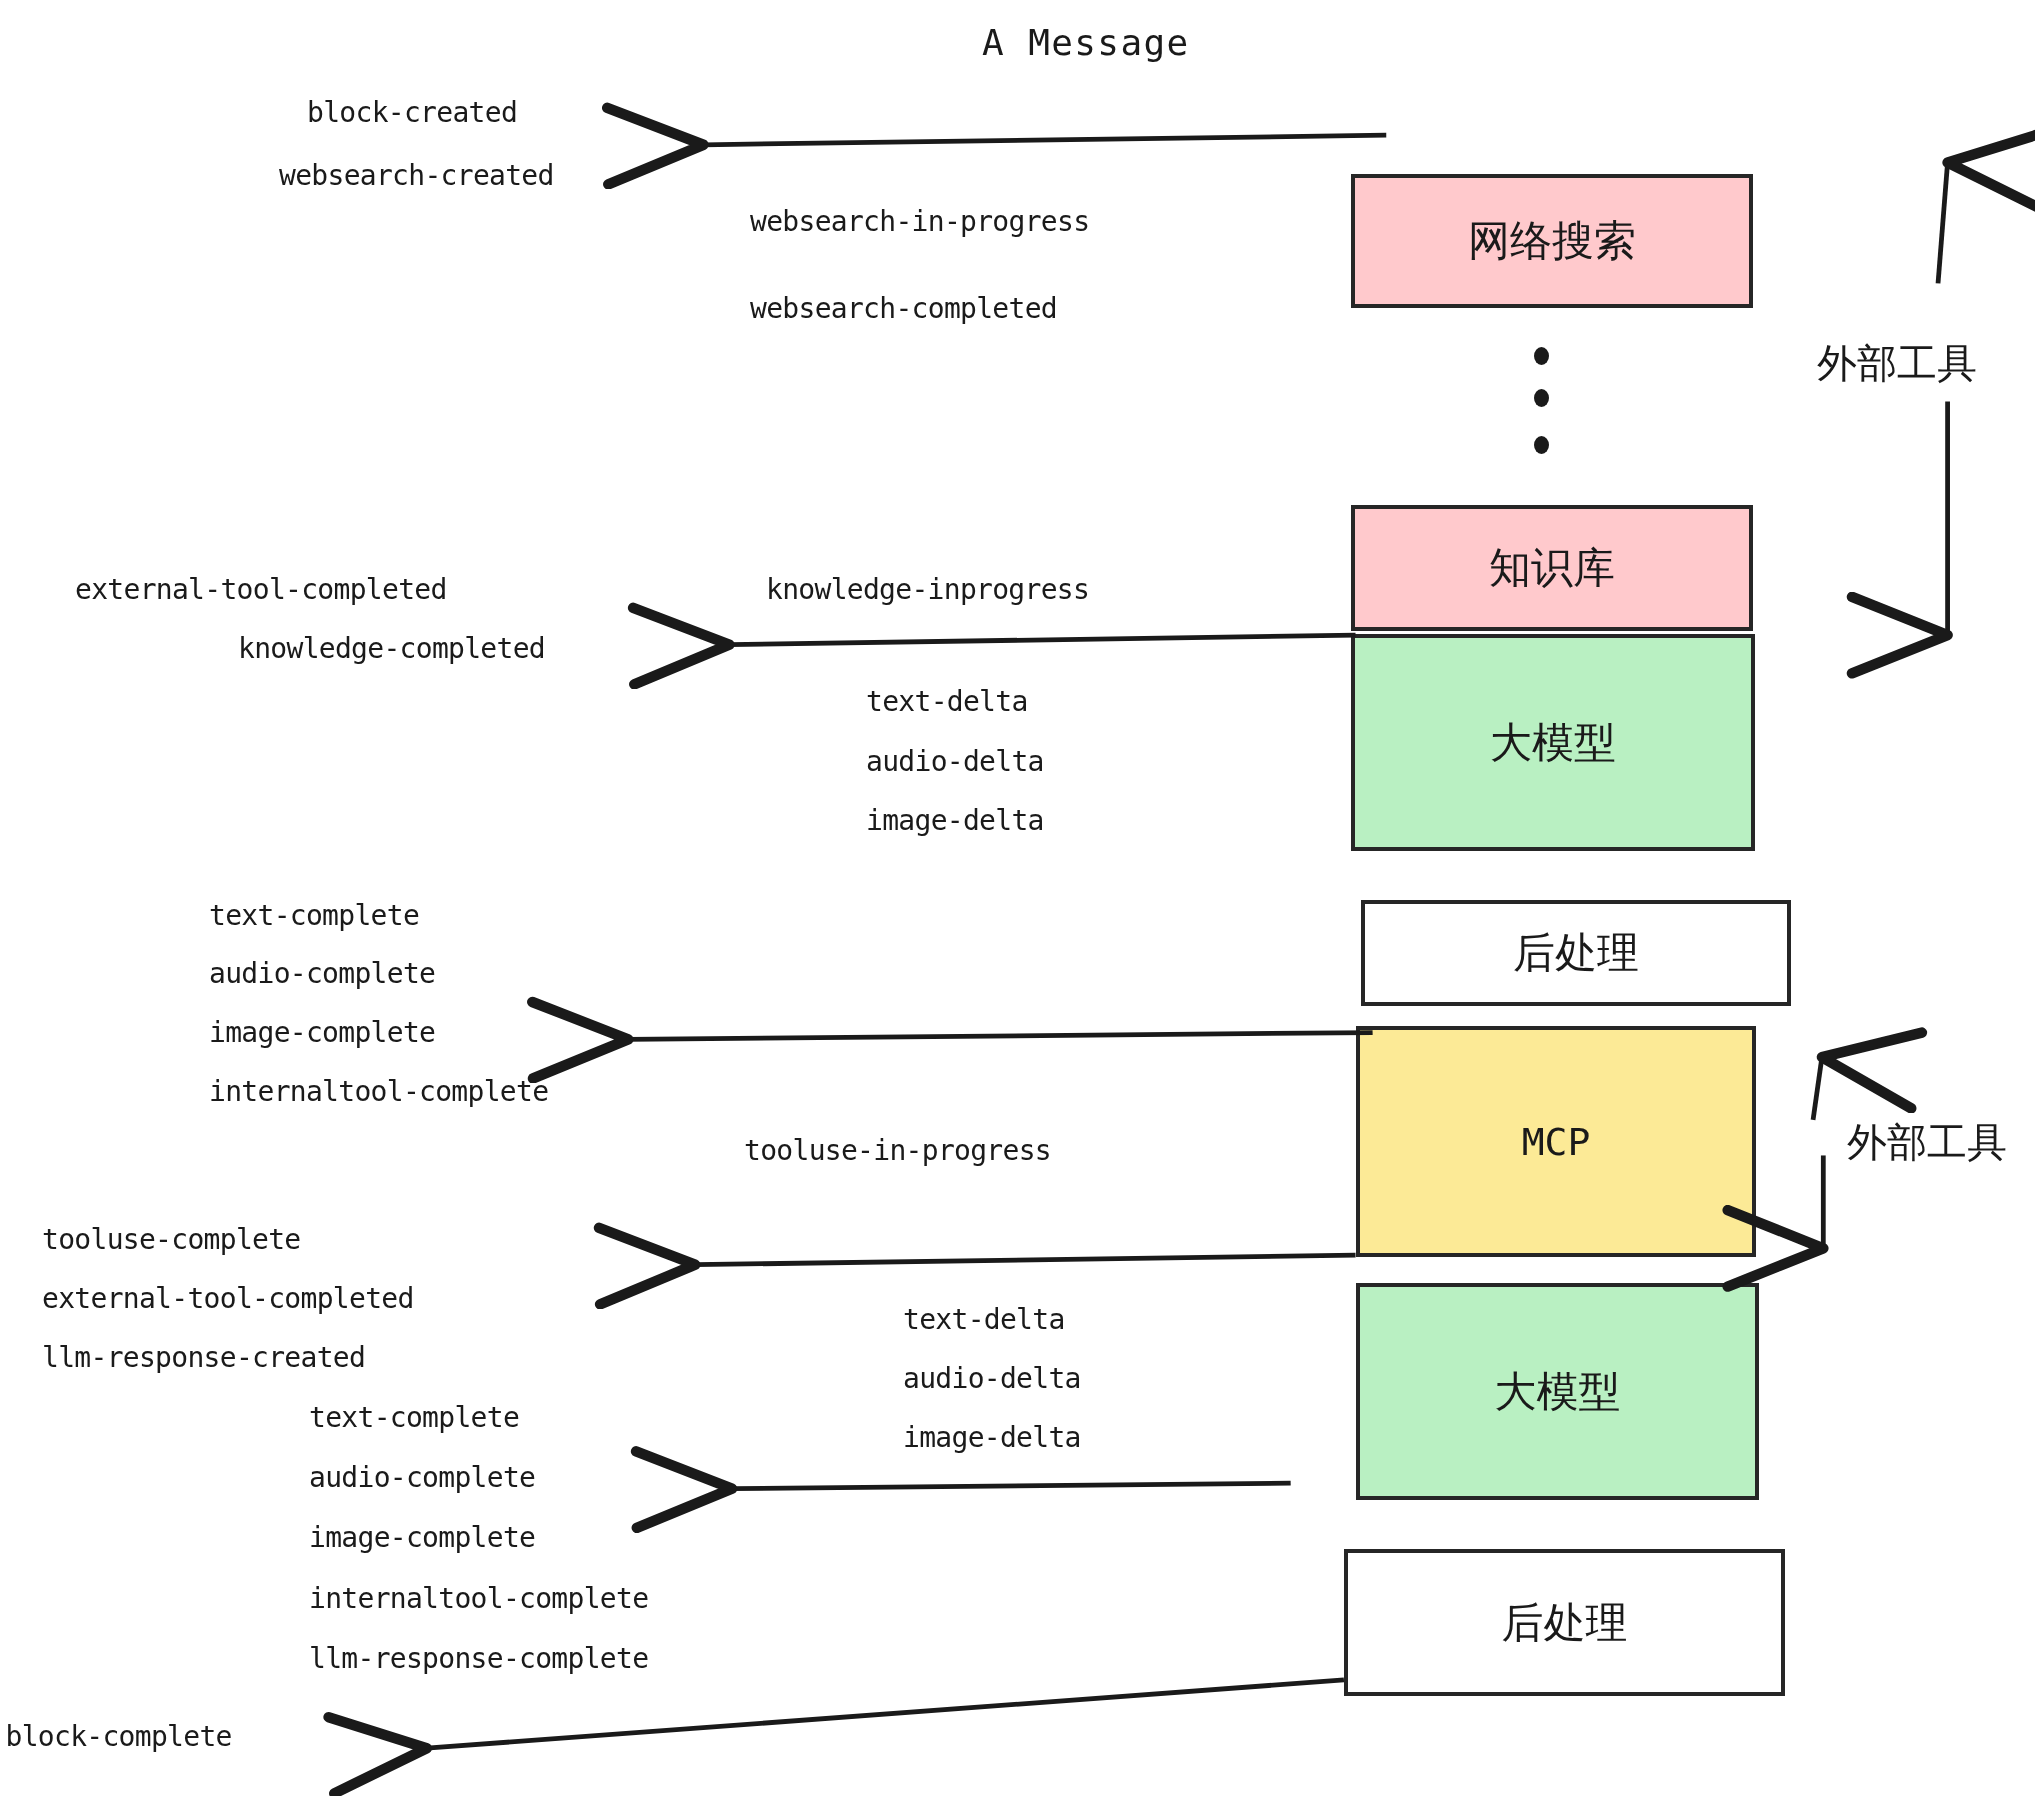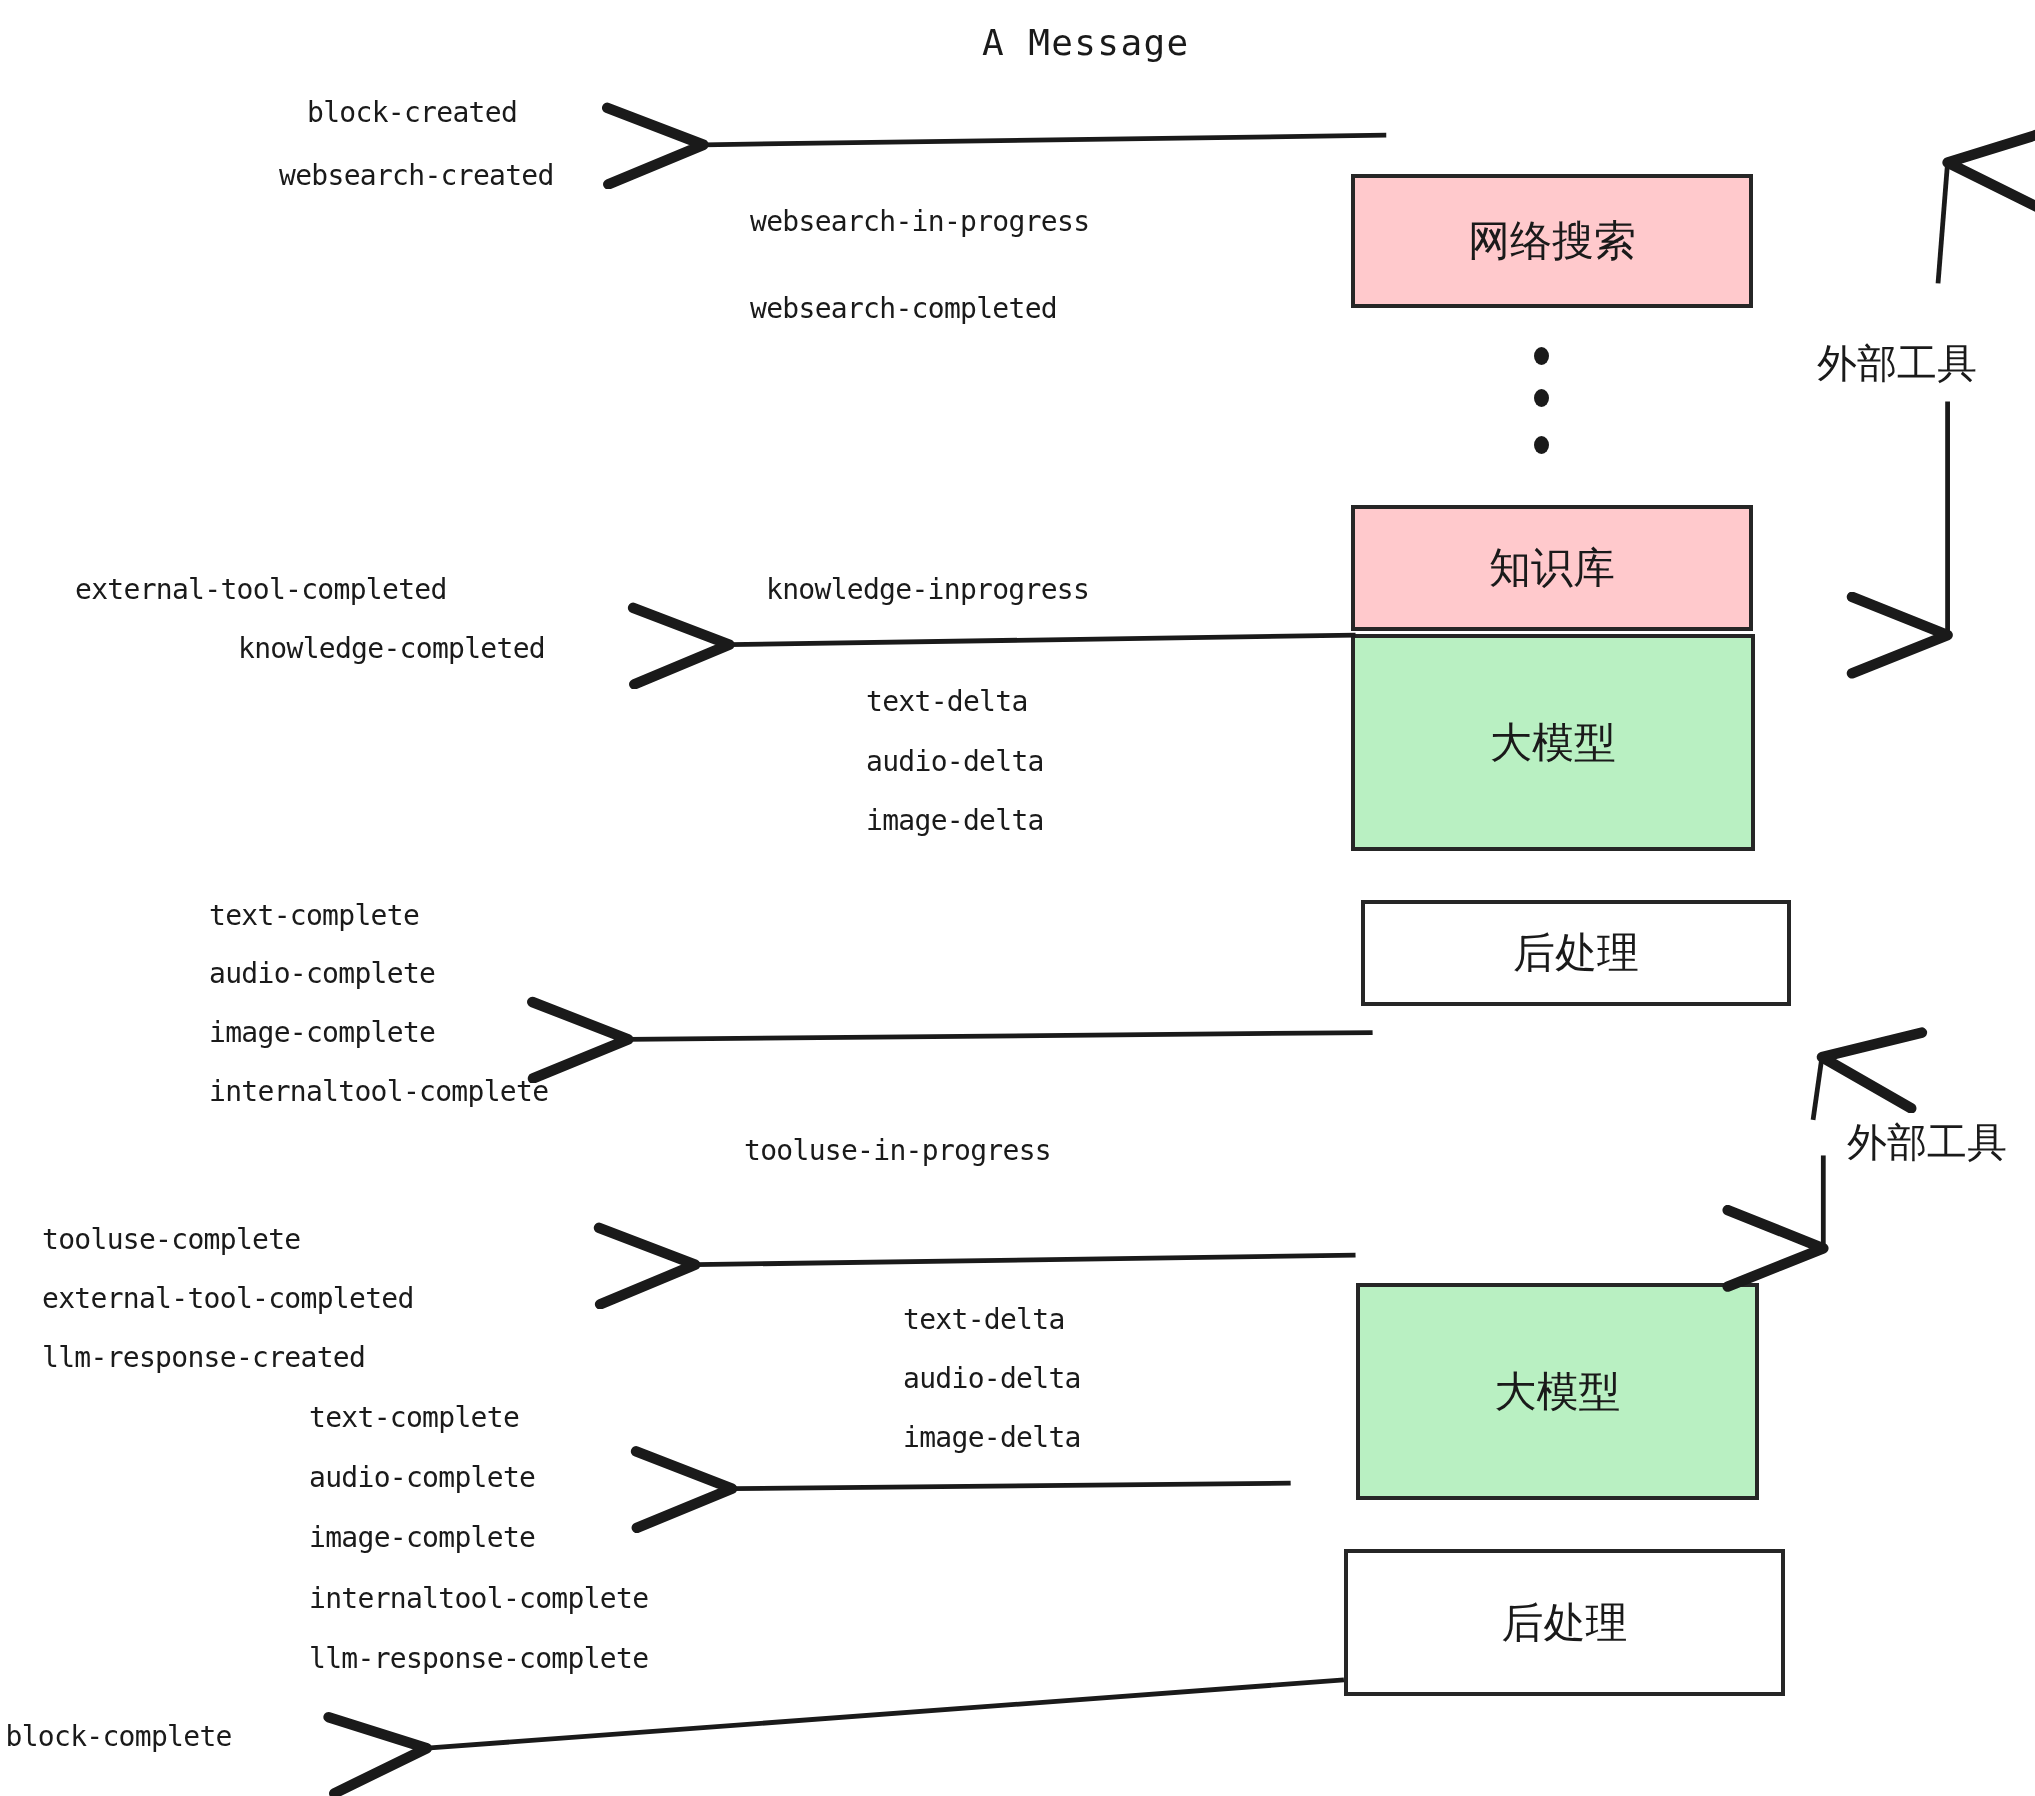--- a/index.html
+++ b/index.html
@@ -123,20 +123,23 @@
   </div>
 
   <div class="node" style="left:1351px; top:634px; width:404px; height:217px; background:#B9F0C2;">
     <span>大模型</span>
   </div>
 
   <div class="node" style="left:1361px; top:900px; width:430px; height:106px; background:#FFFFFF;">
     <span>后处理</span>
   </div>
 
+  <div class="node mono" style="left:1356px; top:1026px; width:400px; height:231px; background:#FCEA96;">
+    <span>MCP</span>
+  </div>
 
   <div class="node" style="left:1356px; top:1283px; width:403px; height:217px; background:#B9F0C2;">
     <span>大模型</span>
   </div>
 
   <div class="node" style="left:1344px; top:1549px; width:441px; height:147px; background:#FFFFFF;">
     <span>后处理</span>
   </div>
 
   <div class="dot" style="left:1534px; top:347px;"></div>

